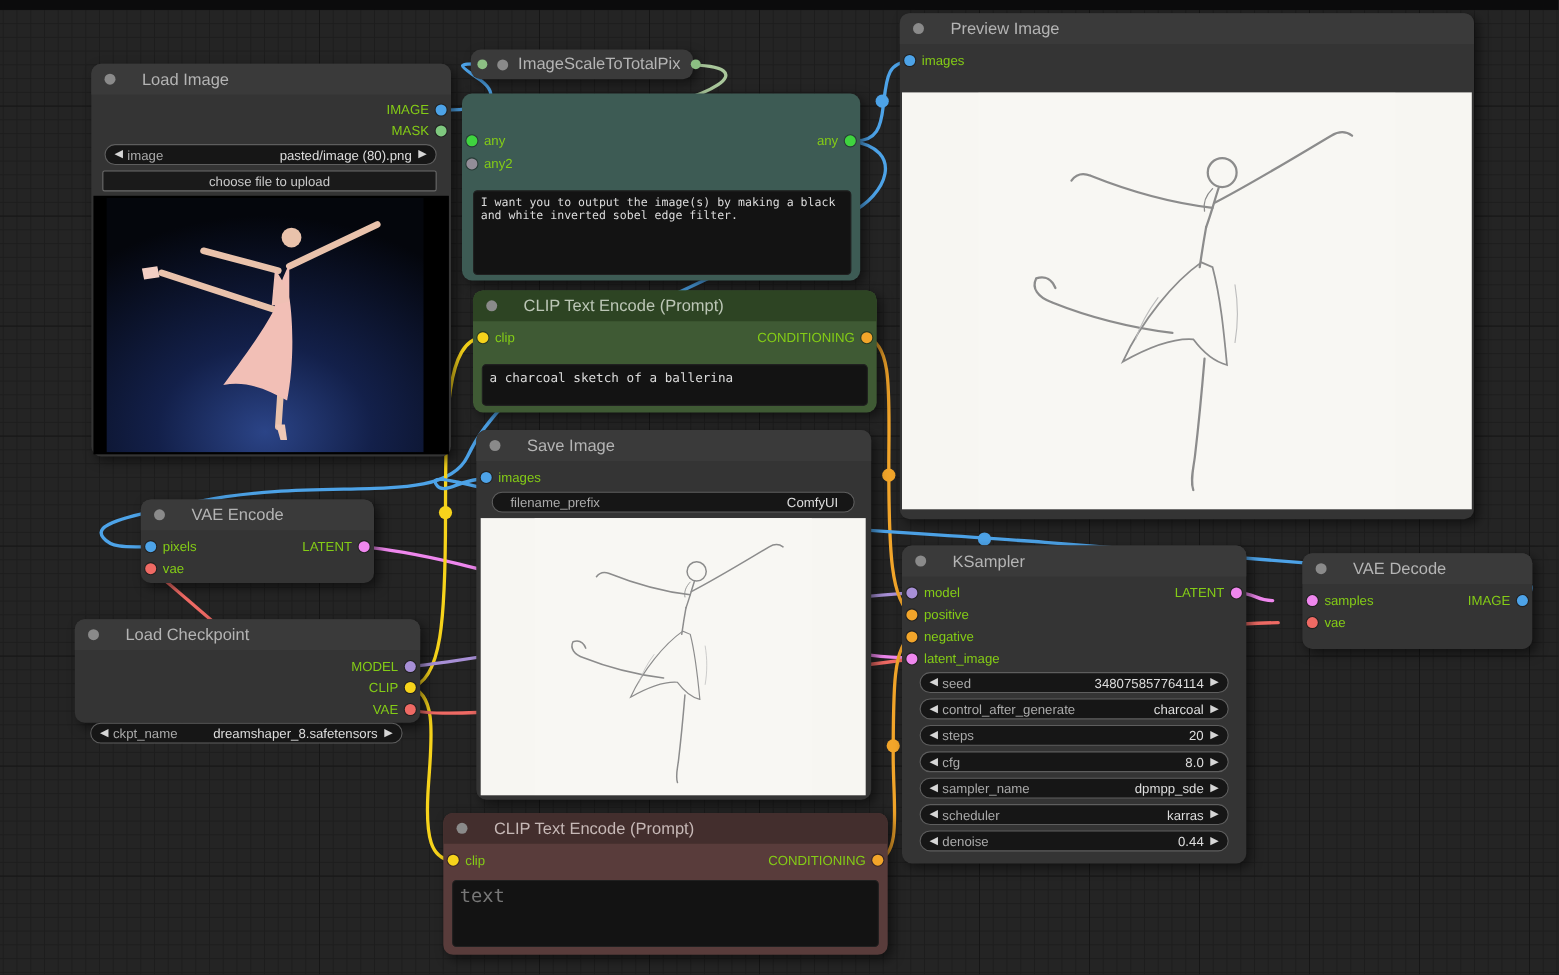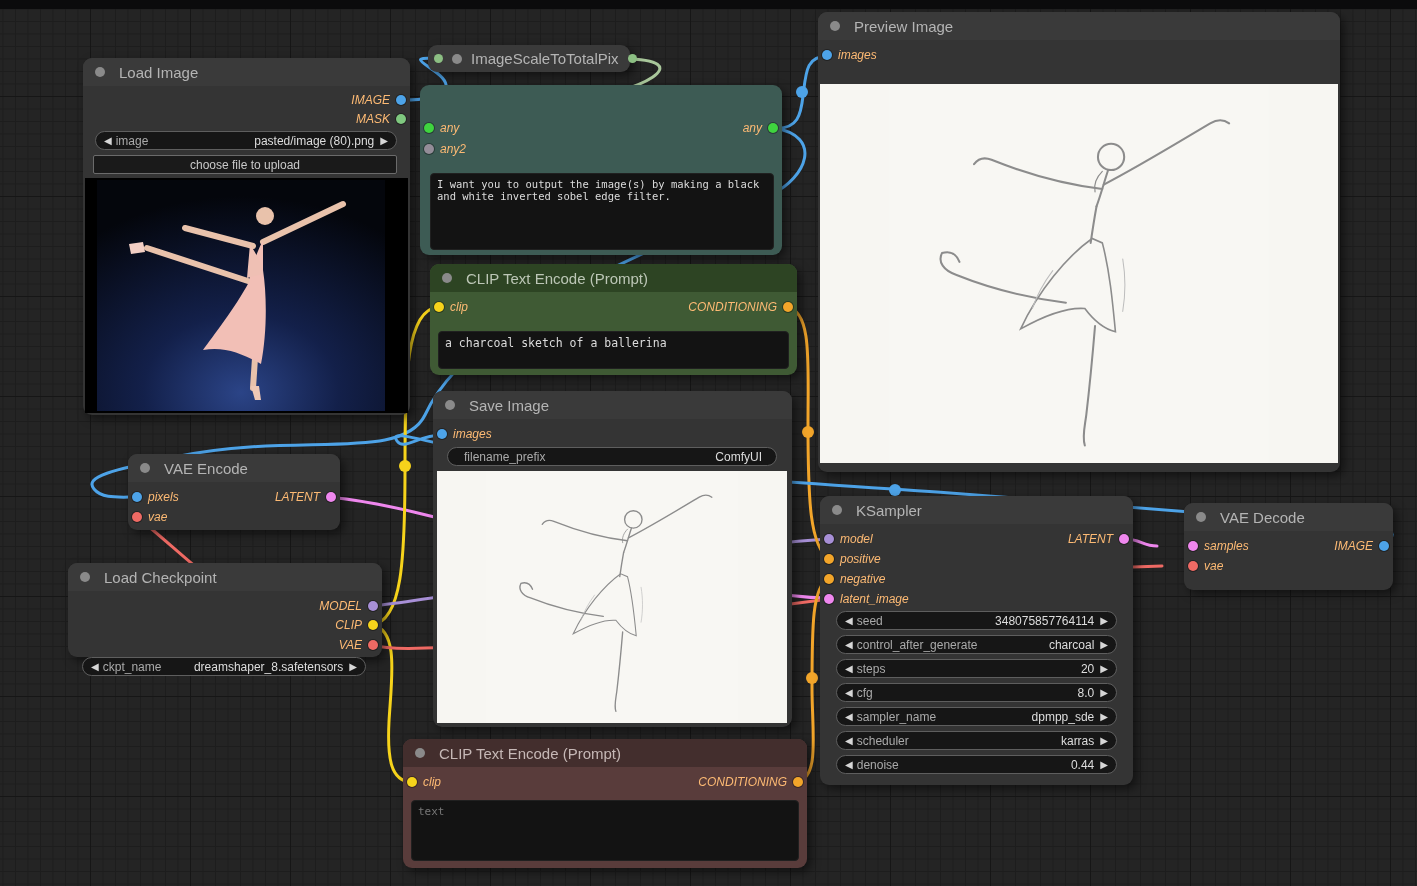--- a/index.html
+++ b/index.html
@@ -10,25 +10,25 @@
       linear-gradient(#161616 1px,transparent 1px),
       linear-gradient(90deg,#161616 1px,transparent 1px),
       linear-gradient(#1d1d1d 1px,transparent 1px),
       linear-gradient(90deg,#1d1d1d 1px,transparent 1px);
     background-size:100px 100px,100px 100px,12.5px 12.5px,12.5px 12.5px;
     background-position:-10px -4px;}
   #topbar{position:absolute;left:0;top:0;width:100%;height:9px;background:#0b0b0c;z-index:5;}
   #wires{position:absolute;left:0;top:0;z-index:1;}
   .node{position:absolute;z-index:2;border-radius:9px;background:#343434;
     box-shadow:4px 4px 10px rgba(0,0,0,.5);color:#c7c7c7;font-size:12px;}
-  .hdr{height:28px;display:flex;align-items:center;gap:14px;padding:0 12px;
+  .hdr{height:28px;display:flex;align-items:center;gap:24px;padding:0 12px;
     border-radius:9px 9px 0 0;background:#3a3a3a;color:#b4b4b4;font-size:15px;white-space:nowrap;}
   .tdot{width:10px;height:10px;border-radius:50%;background:#8a8a8a;flex:0 0 auto;}
   .slot{position:absolute;height:20px;line-height:20px;left:0;right:0;}
-  .slot .lbl{color:#fdba74;font-style:italic;}
+  .slot .lbl{color:#84cc16;}
   .in .lbl{position:absolute;left:20px;}
   .out .lbl{position:absolute;right:20px;}
   .pdot{position:absolute;top:50%;margin-top:-5px;width:10px;height:10px;border-radius:50%;box-shadow:0 0 0 1px rgba(0,0,0,.35);}
   .in .pdot{left:4px;} .out .pdot{right:4px;}
   .pill{position:absolute;height:19px;border-radius:10px;background:#161616;
     border:1px solid #5e5e5e;display:flex;align-items:center;padding:0 8px;box-sizing:border-box;}
   .pill .wl{color:#aaa;margin-left:4px;}
   .pill .wv{margin-left:auto;margin-right:6px;color:#ddd;}
   .pill .arr{color:#d6d6d6;font-size:10px;line-height:19px;}
   .btn{position:absolute;height:19px;background:#1a1a1a;border:1px solid #6b6b6b;border-radius:2px;
@@ -245,21 +245,21 @@
       <span>CLIP Text Encode (Prompt)</span>
     </div>
     <div class="slot in" style="top:33px;">
       <span class="pdot" style="background:#f6d31b;"></span>
       <span class="lbl">clip</span>
     </div>
     <div class="slot out" style="top:33px;">
       <span class="lbl">CONDITIONING</span>
       <span class="pdot" style="background:#f2a52a;"></span>
     </div>
-    <textarea class="ta" style="left: 8px; top: 61px; width: 388px; height: 61px; font-size: 11px;" placeholder="text"></textarea>
+    <textarea class="ta" style="left: 8px; top: 61px; width: 388px; height: 61px; font-size: 17px;" placeholder="text"></textarea>
   </div>
 
   <div class="node" style="left:818px;top:12px;width:522px;height:460px;">
     <div class="hdr">
       <span class="tdot"></span>
       <span>Preview Image</span>
     </div>
     <div class="slot in" style="top:33px;">
       <span class="pdot" style="background:#4da3e8;"></span>
       <span class="lbl">images</span>

